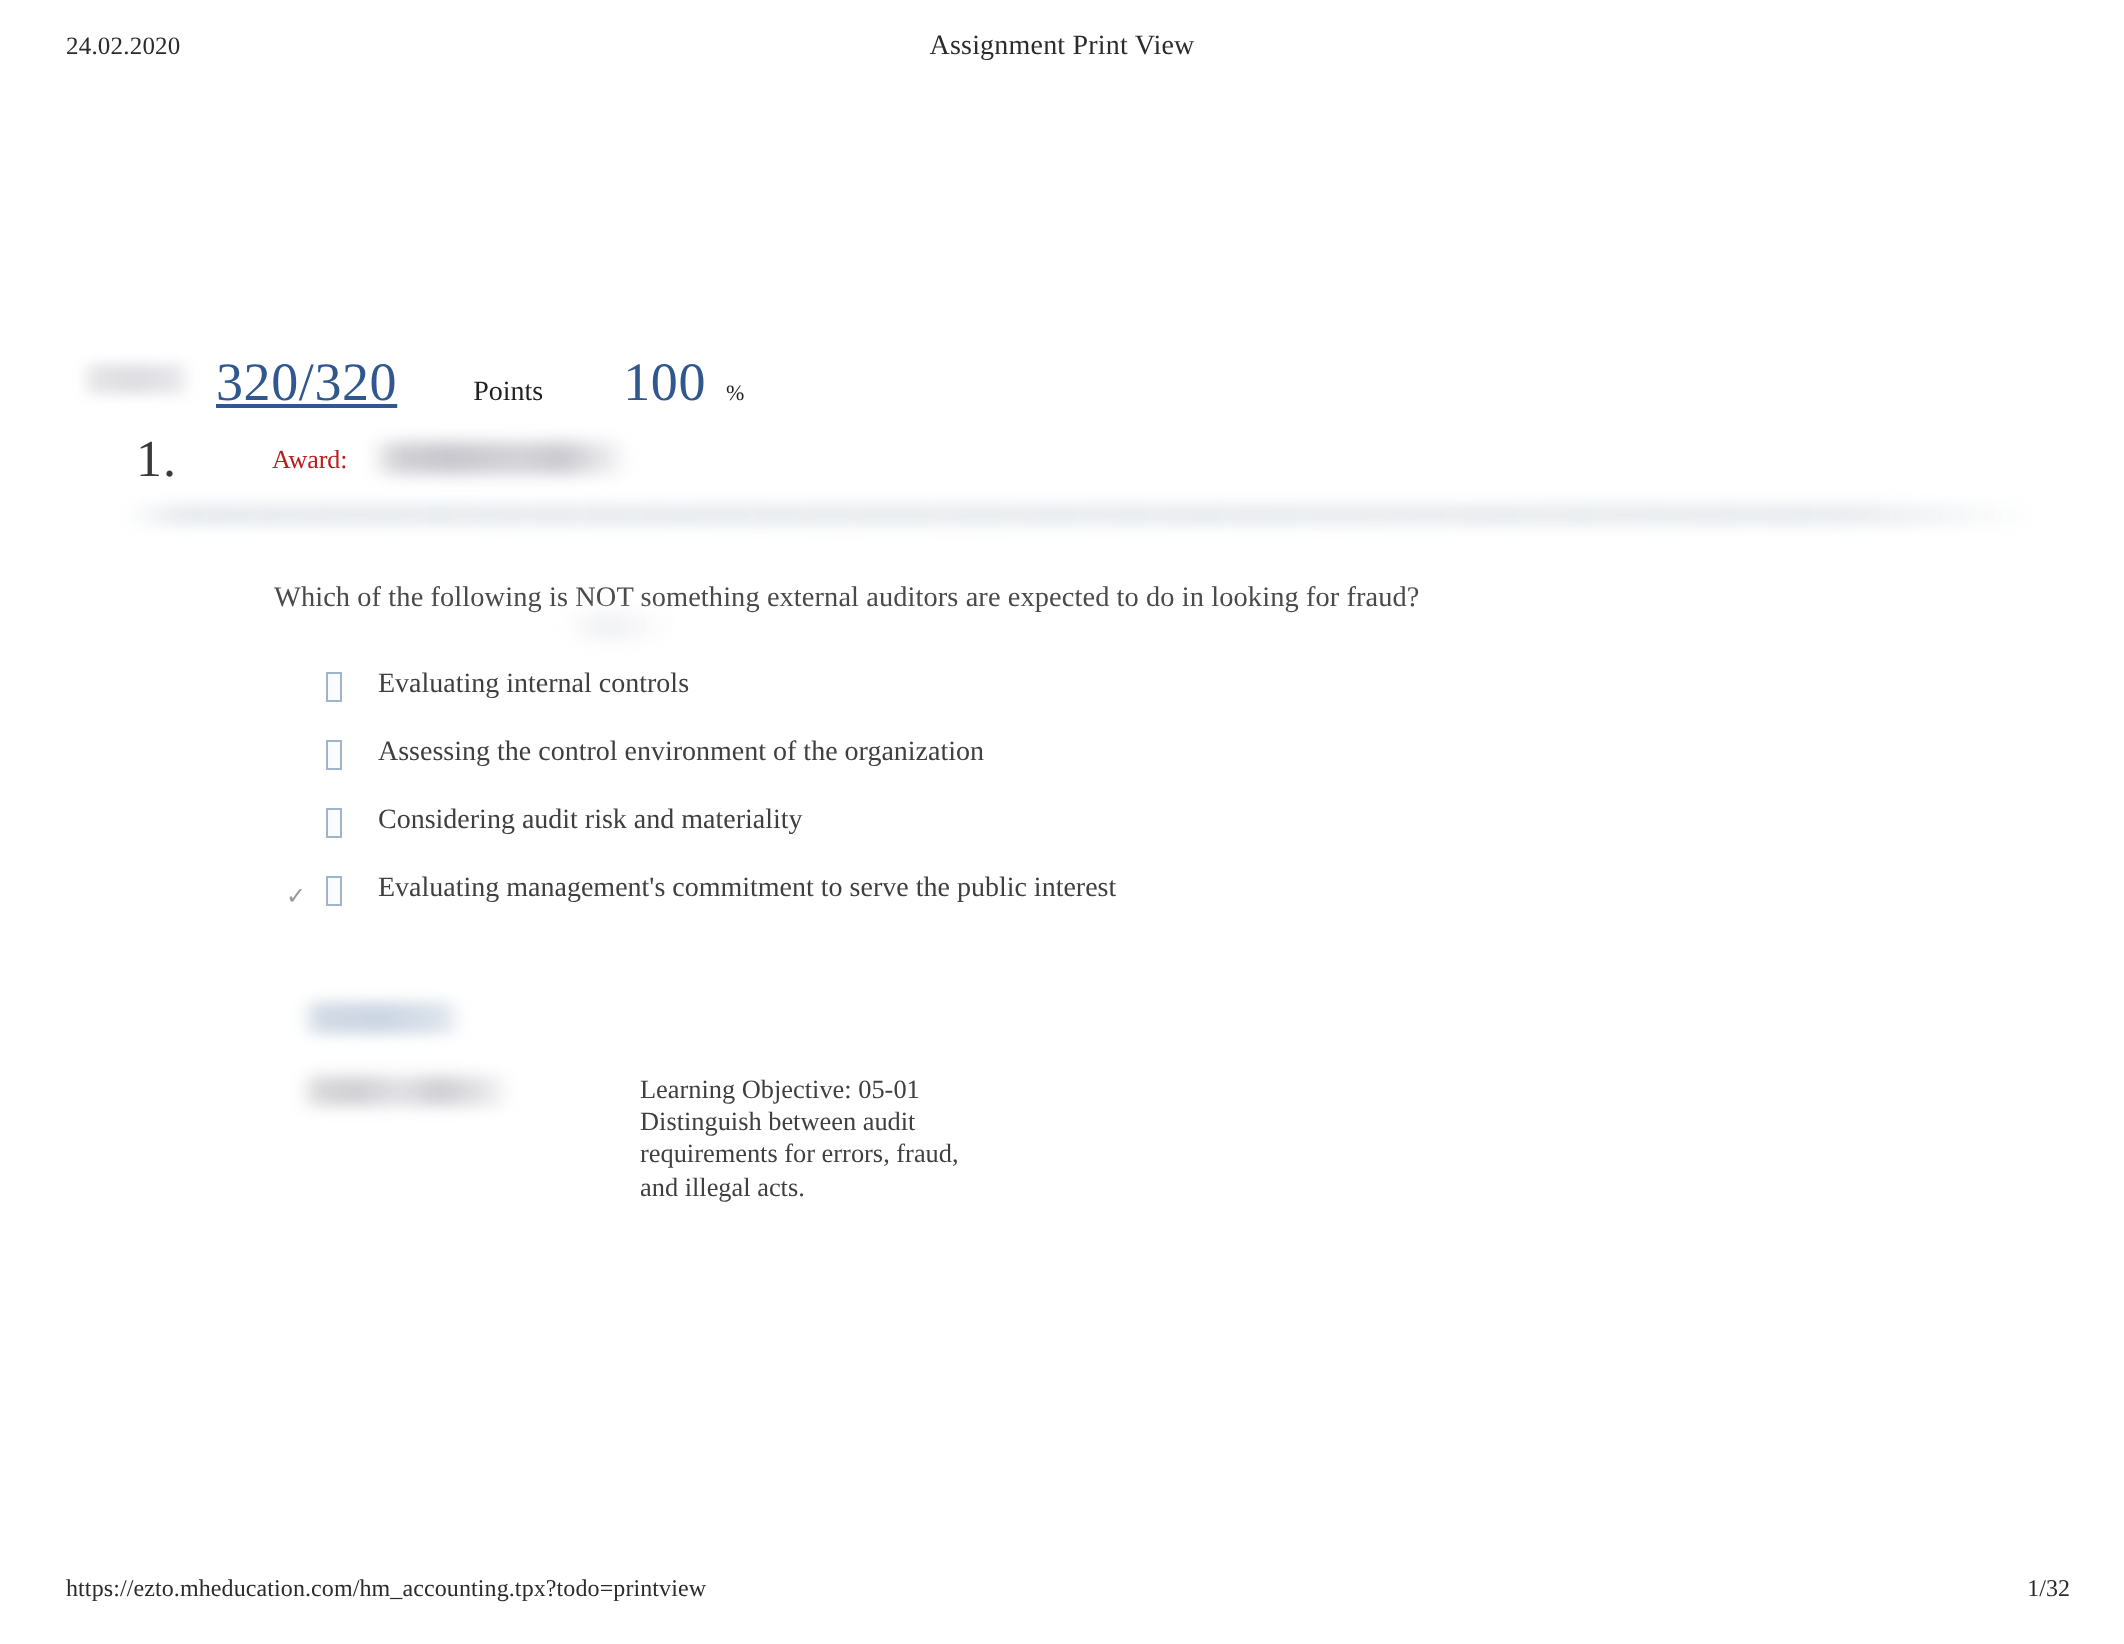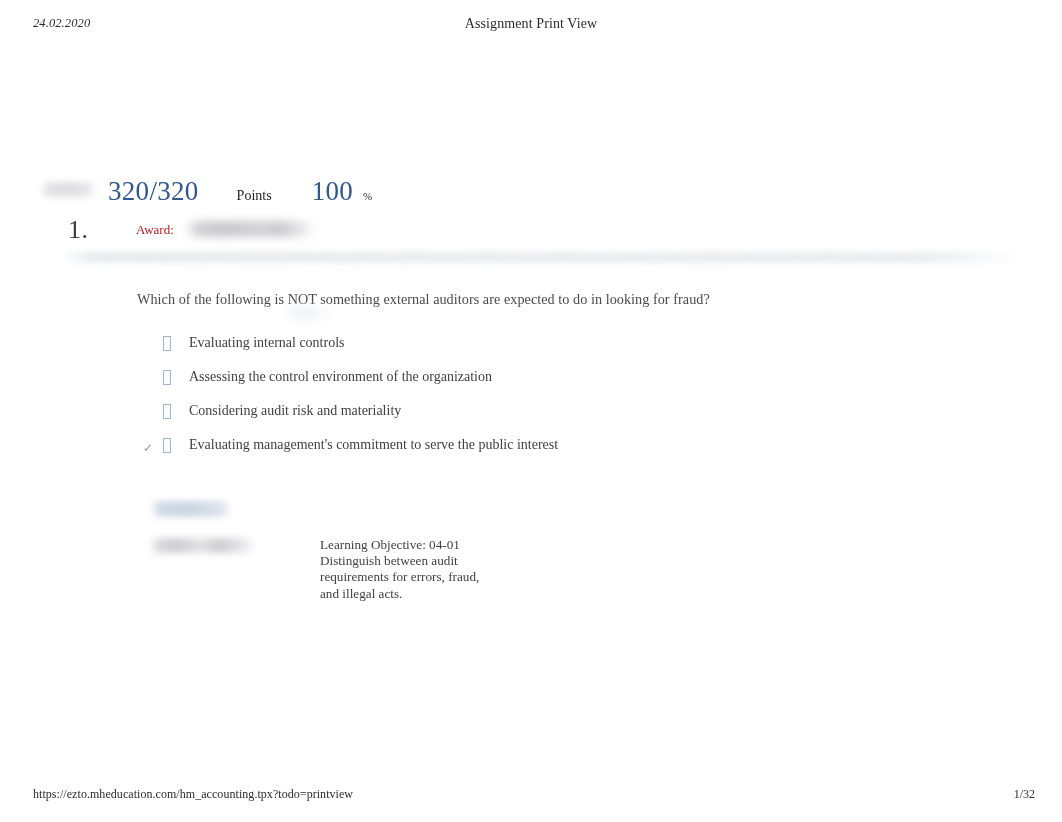--- a/index.html
+++ b/index.html
@@ -22,21 +22,20 @@
 
   
   .hdr-date {
     position: absolute;
     left: 33px;
     top: 16px;
     font-size: 12.5px;
     color: #2b2b2b;
     letter-spacing: 0.1px;
     white-space: nowrap;
-    font-style: italic;
   }
   .hdr-title {
     position: absolute;
     left: 0;
     right: 0;
     top: 16px;
     text-align: center;
     font-size: 14px;
     color: #2b2b2b;
     letter-spacing: 0.1px;
@@ -64,20 +63,21 @@
         rgba(228,228,232,0.9) 86%,
         rgba(236,236,238,0) 100%);
     filter: blur(3.2px);
     position: relative;
     top: -3px;
   }
   .score-frac {
     font-size: 27px;
     color: #31578f;
     letter-spacing: 0.3px;
+    text-decoration: underline;
   }
   .score-points {
     font-size: 14px;
     color: #231f20;
     margin-left: 38px;
   }
   .score-pct {
     font-size: 27px;
     color: #31578f;
     margin-left: 40px;
@@ -309,18 +309,18 @@
       <span class="opt-check">✓</span>
       <span class="opt-box"></span>
       <span class="opt-label">Evaluating management's commitment to serve the public interest</span>
     </div>
 
   </div>
 
   <div class="blur-link"></div>
   <div class="blur-gray"></div>
 
-  <div class="lo-block">Learning Objective: 04-01 Distinguish between audit requirements for errors, fraud, and illegal acts.</div>
+  <div class="lo-block">Learning Objective: 05-01 Distinguish between audit requirements for errors, fraud, and illegal acts.</div>
 
   <div class="ftr-url">https://ezto.mheducation.com/hm_accounting.tpx?todo=printview</div>
   <div class="ftr-page">1/32</div>
 
 </div>
 
 </body></html>

